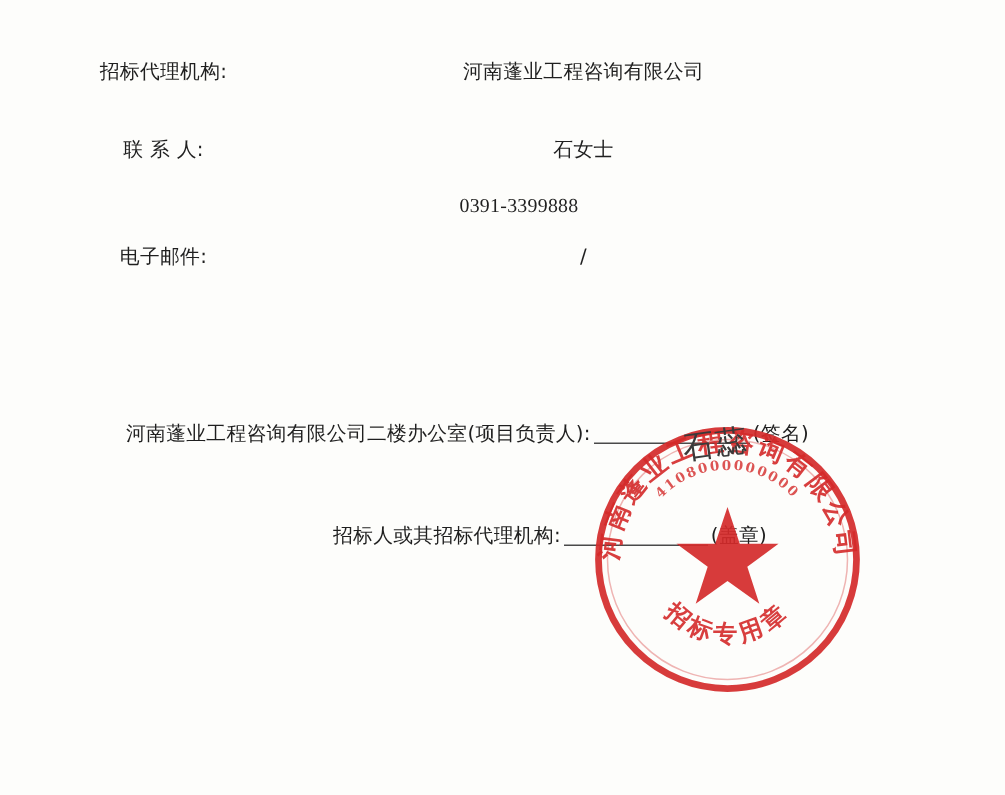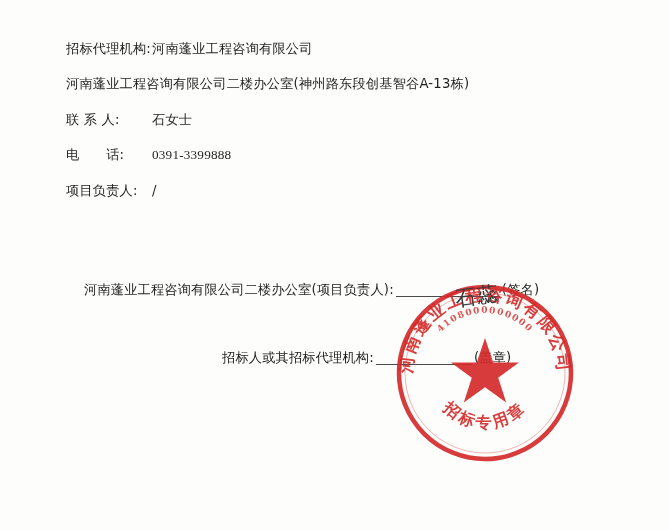--- a/index.html
+++ b/index.html
@@ -21,20 +21,21 @@
     height: 530px;
     background: #fdfdfb;
   }
 
   
   .contact-block {
     position: absolute;
     left: 66px;
     top: 40px;
     width: 560px;
+    text-align: center;
   }
   .contact-row {
     display: flex;
     align-items: baseline;
     margin-bottom: 17px;
     font-size: 13.2px;
     line-height: 1.4;
     color: #1f1f1f;
   }
   .contact-label {
@@ -123,35 +124,33 @@
 <div class="page">
 
   <div class="contact-block">
 
     <div class="contact-row">
       <span class="contact-label wide">招标代理机构:</span>
       <span class="contact-value">河南蓬业工程咨询有限公司</span>
     </div>
 
     <div class="contact-row">
-      <span class="contact-value">河南蓬业工程咨询有限公司二楼办公室(神州路东段创基智谷A-13栋)</span>
     </div>
 
     <div class="contact-row">
       <span class="contact-label wide">联 系 人:</span>
       <span class="contact-value">石女士</span>
     </div>
 
     <div class="contact-row">
-      <span class="contact-label wide">电　　话:</span>
       <span class="contact-value mono-num">0391-3399888</span>
     </div>
 
     <div class="contact-row">
-      <span class="contact-label wide">项目负责人:</span>
+      <span class="contact-label wide">电子邮件:</span>
       <span class="contact-value">/</span>
     </div>
 
   </div>
 
   <div class="signature-block">
 
     <div class="sig-line sig-line-1">
       <span>河南蓬业工程咨询有限公司二楼办公室(项目负责人):</span><span class="sig-underline"></span><span>(签名)</span>
     </div>

